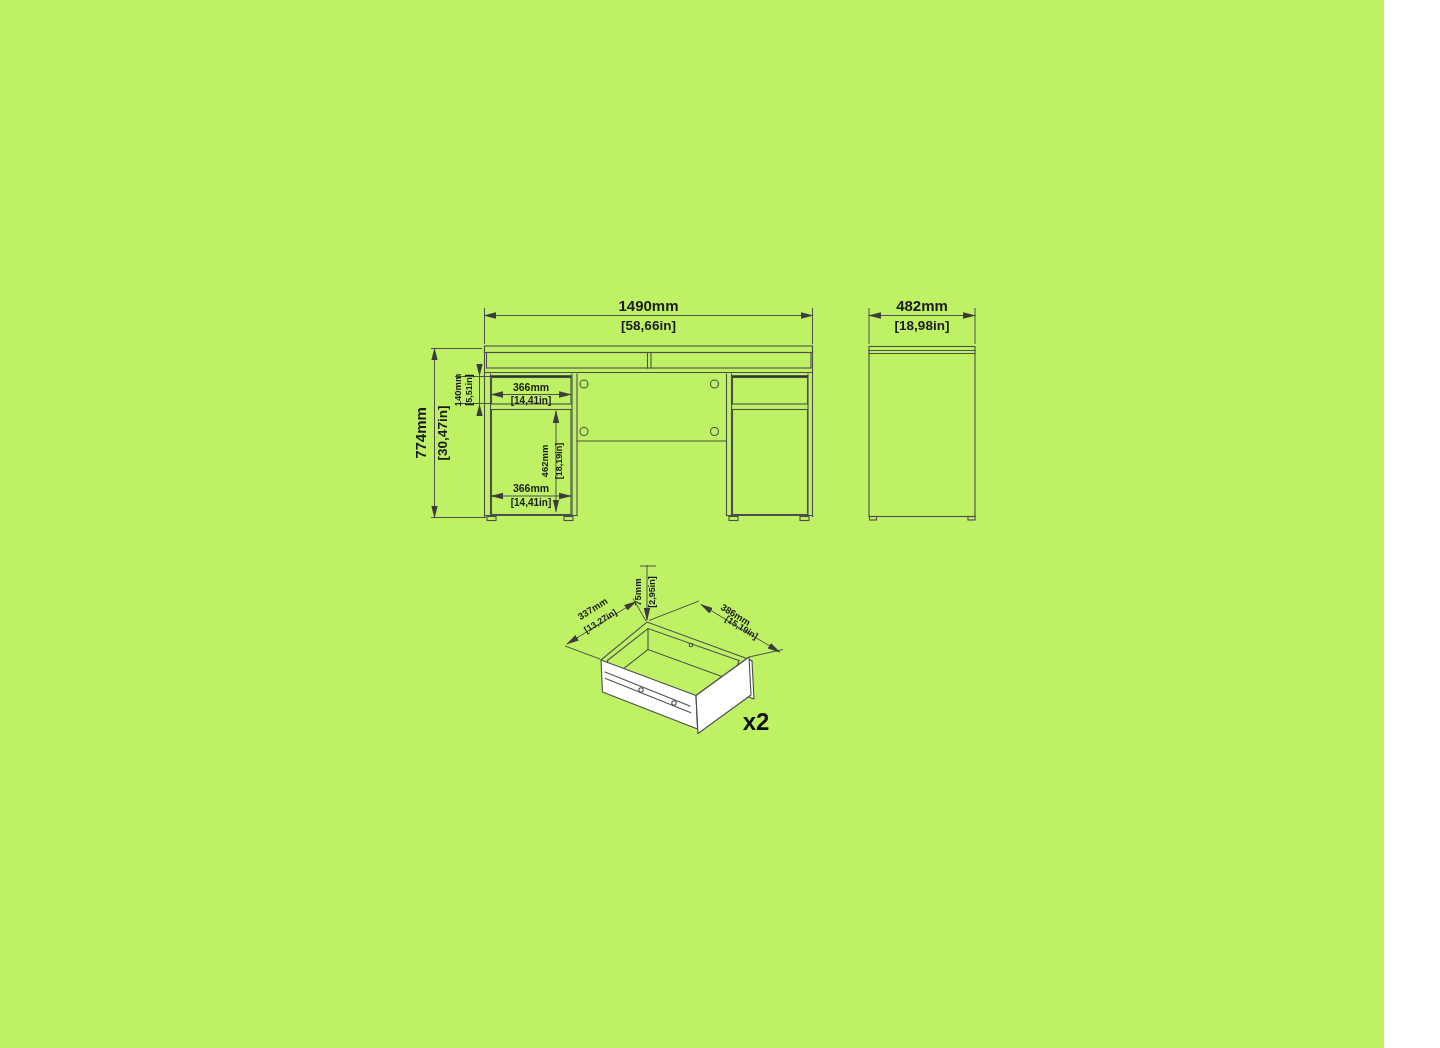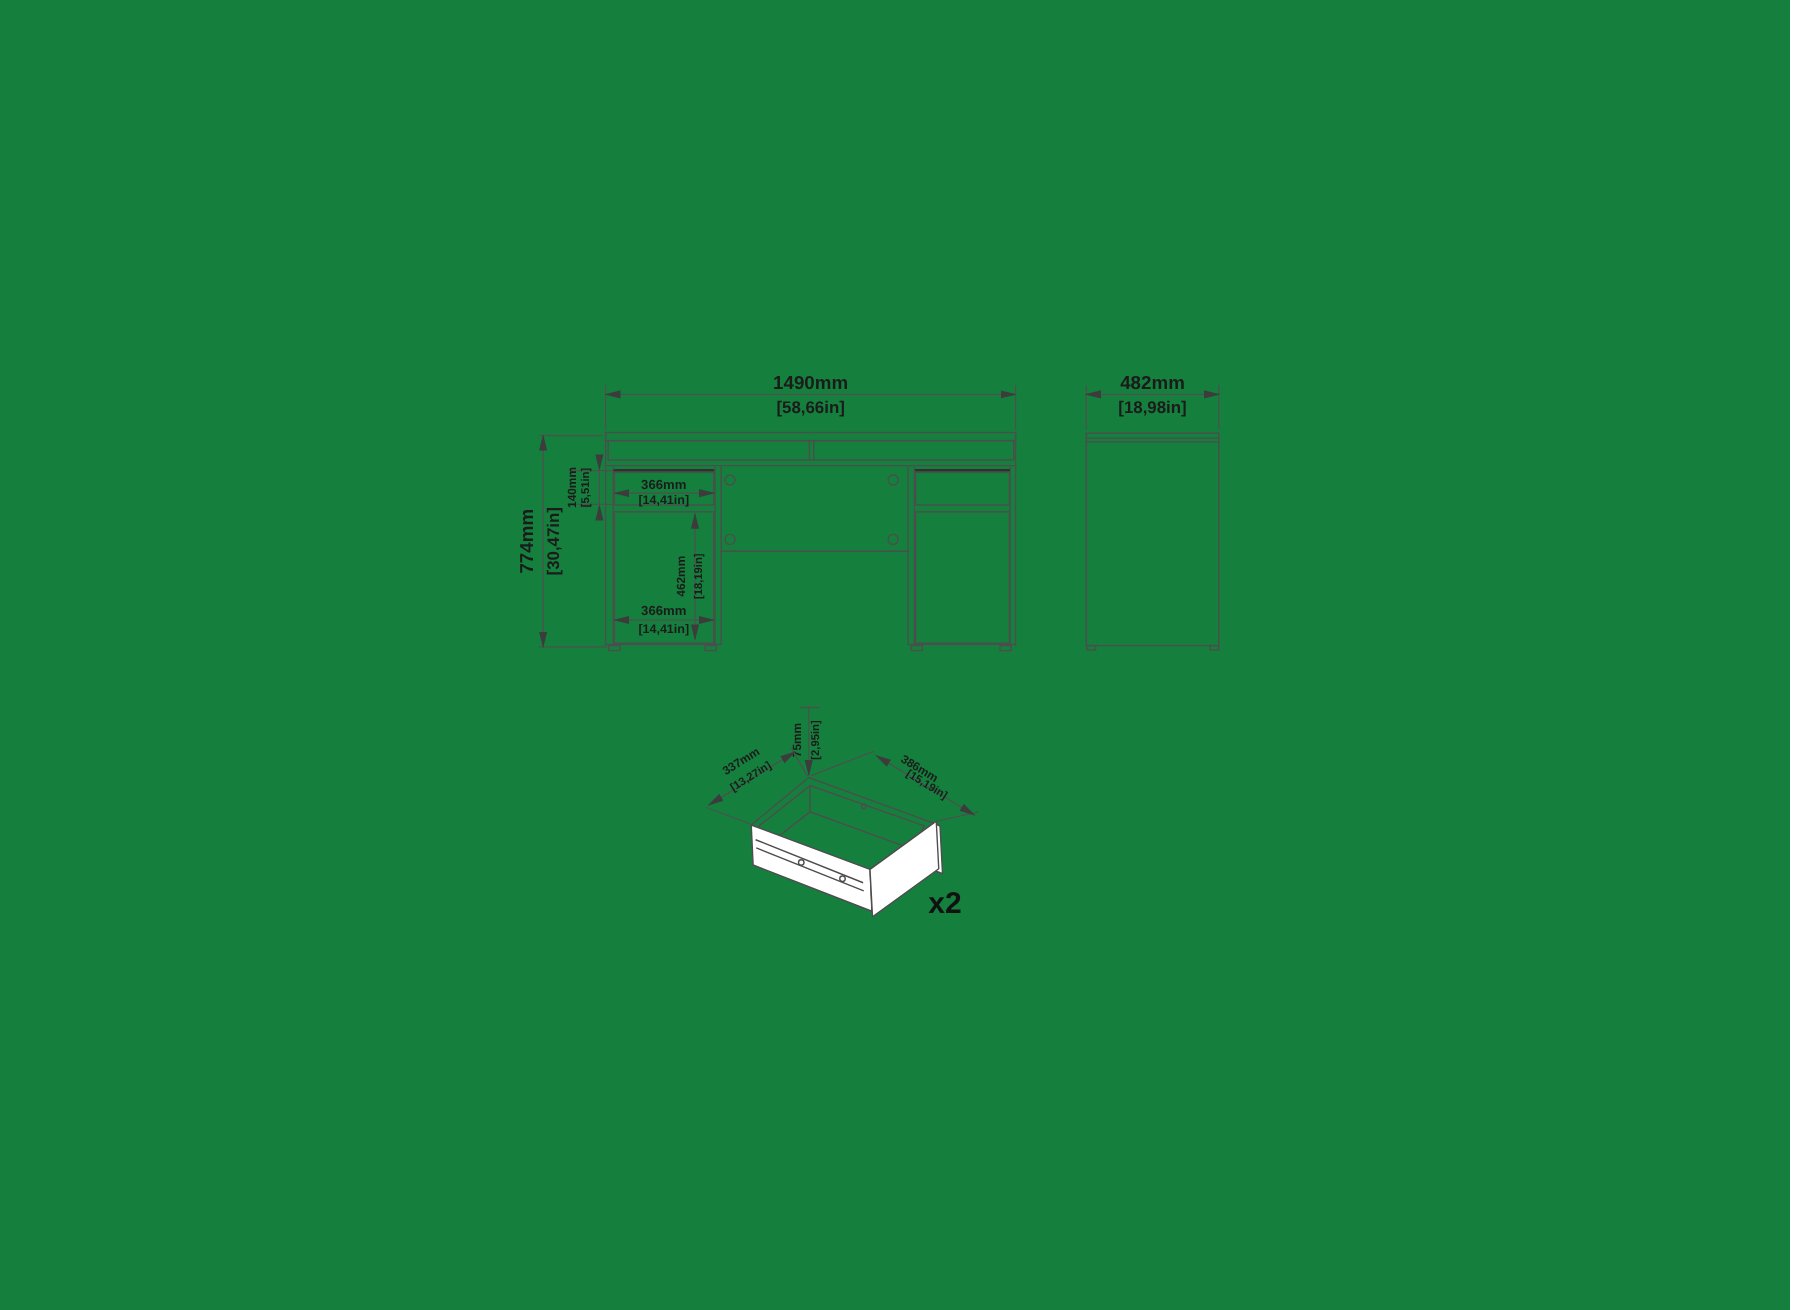--- a/index.html
+++ b/index.html
@@ -1,17 +1,17 @@
 <!DOCTYPE html>
 <html><head>
 <meta charset="utf-8">
 <style>
   html,body{margin:0;padding:0;background:#ffffff;}
-  .canvas{position:relative;width:1384px;height:1048px;background:#15803d;overflow:hidden;
-          font-family:"Liberation Sans",sans-serif;padding-left:48px;}
+  .canvas{position:relative;width:1384px;height:1048px;background:#bef264;overflow:hidden;
+          font-family:"Liberation Sans",sans-serif;}
   svg{position:absolute;left:0;top:0;}
   .ln   {fill:none;stroke:#4d4d4d;stroke-width:1.1;stroke-linecap:square;}
   .thk  {fill:none;stroke:#303030;stroke-width:2.6;stroke-linecap:butt;}
   .dim  {fill:none;stroke:#4f4f4f;stroke-width:1;stroke-linecap:butt;}
   .face {fill:#ffffff;stroke:#4d4d4d;stroke-width:1.1;stroke-linejoin:round;}
   .lbl    {font:bold 15px "Liberation Sans",sans-serif;fill:#1b1b1b;text-anchor:middle;}
   .lbl-in {font:bold 13.5px "Liberation Sans",sans-serif;fill:#1b1b1b;text-anchor:middle;}
   .sm     {font:bold 10.5px "Liberation Sans",sans-serif;fill:#1b1b1b;text-anchor:middle;}
   .sm-in  {font:bold 10px "Liberation Sans",sans-serif;fill:#1b1b1b;text-anchor:middle;}
   .xs     {font:bold 9.5px "Liberation Sans",sans-serif;fill:#1b1b1b;text-anchor:middle;}

